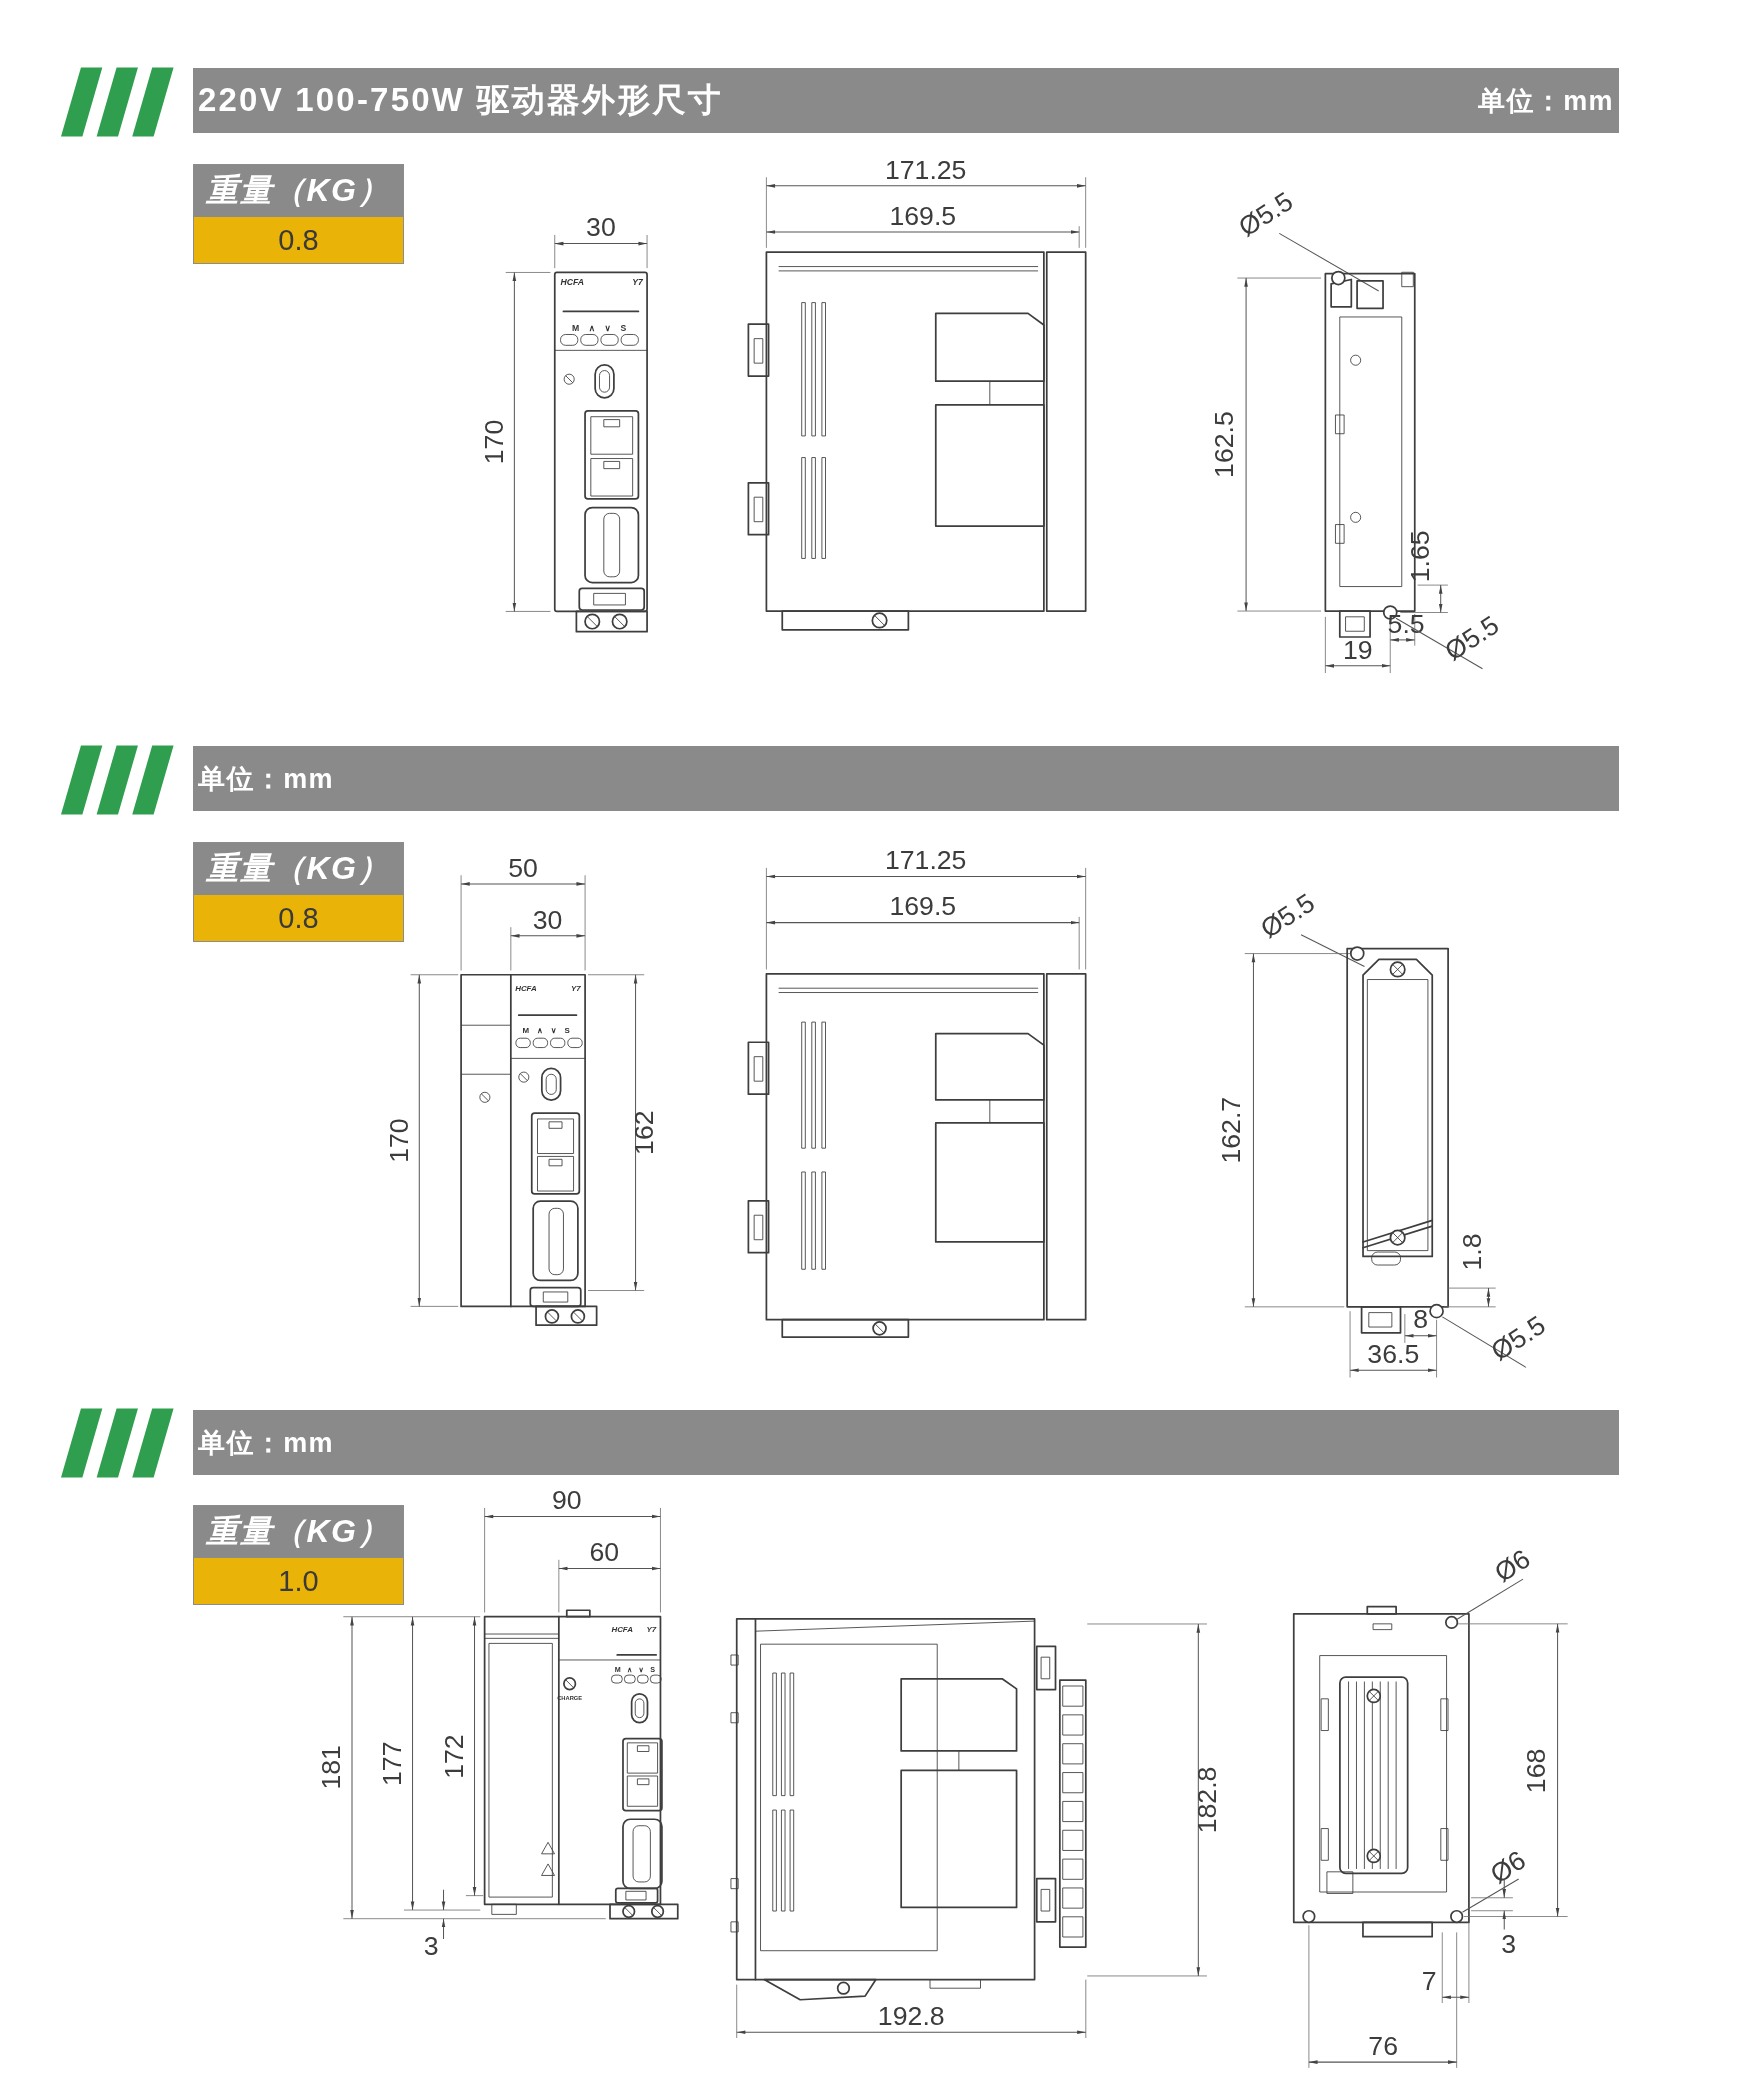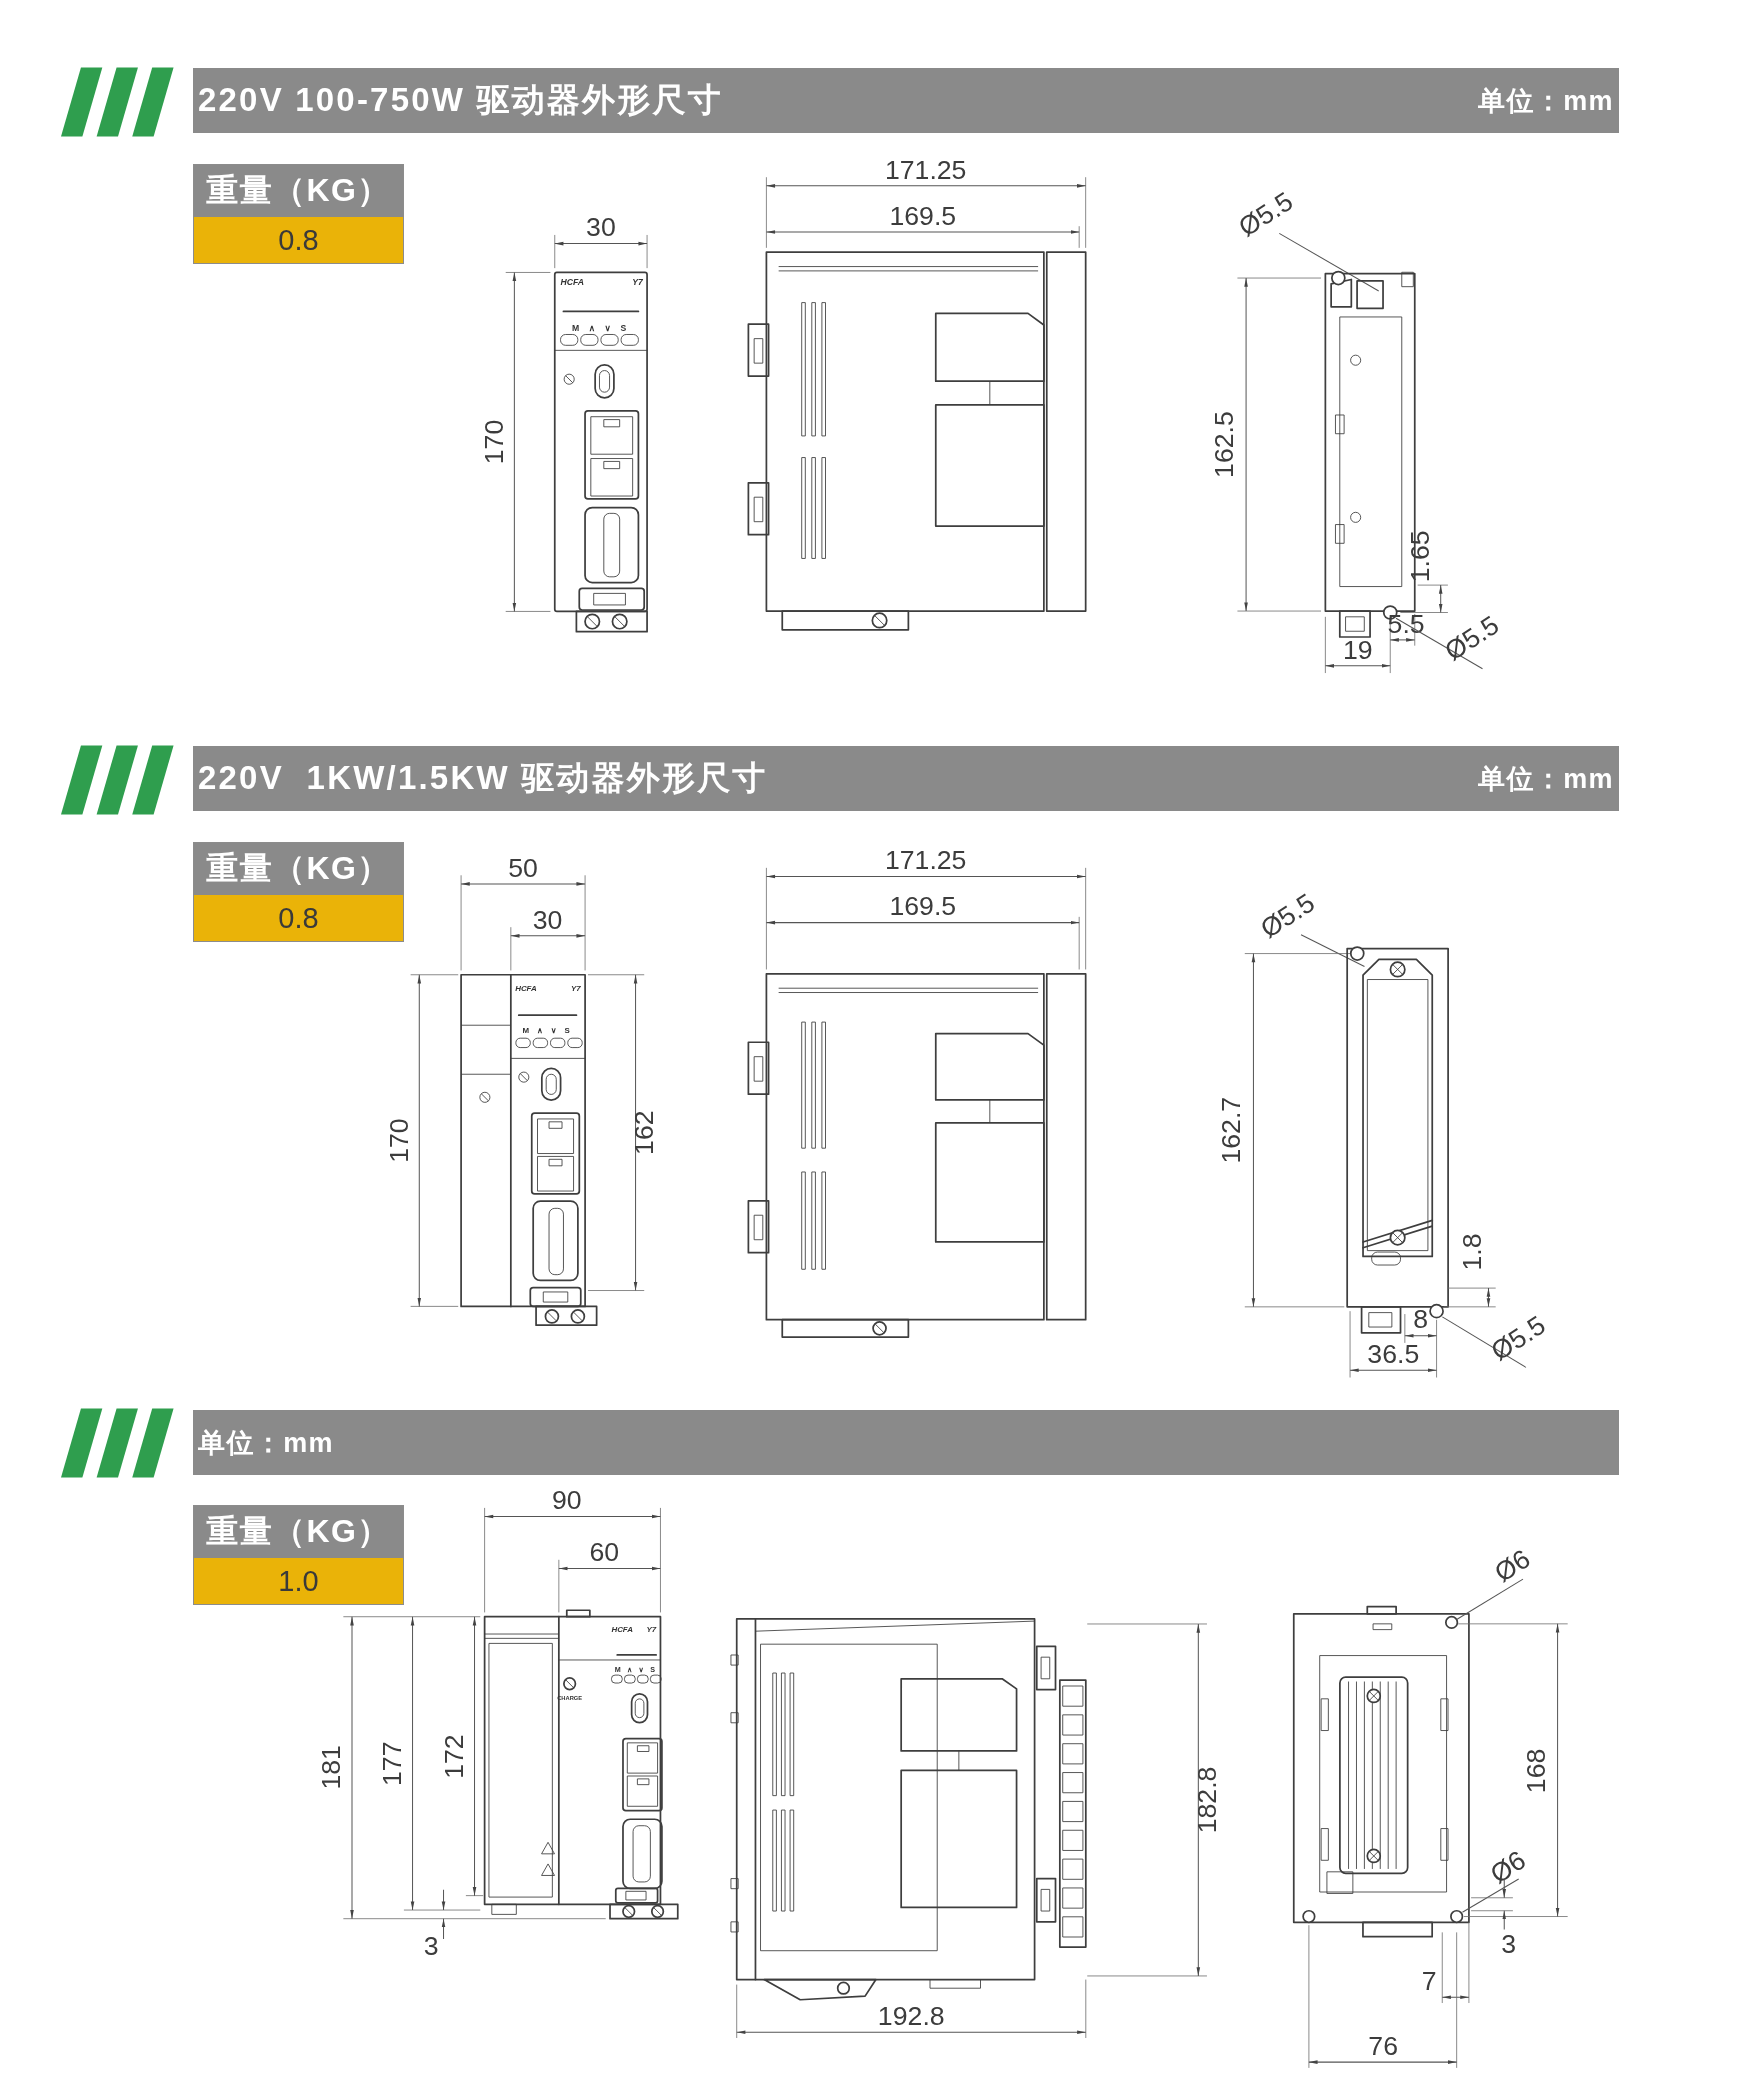--- a/index.html
+++ b/index.html
@@ -6,21 +6,21 @@
   .page{position:relative;width:1754px;height:2097px;background:#fff;
         font-family:"Liberation Sans",sans-serif;overflow:hidden;}
   .logo{position:absolute;left:61px;width:114px;height:70px;}
   .hdr-bar{position:absolute;left:193px;width:1426px;height:65px;background:#8a8a8a;
            color:#fff;display:flex;align-items:center;justify-content:space-between;
            padding:0 5px;box-sizing:border-box;}
   .hdr-title{font-size:33px;font-weight:bold;letter-spacing:2.2px;white-space:pre;}
   .hdr-unit{font-size:27px;font-weight:bold;letter-spacing:1.4px;}
   .wtable{position:absolute;left:193px;width:211px;border:1.4px solid #8c8c8c;box-sizing:border-box;}
   .wh{height:52px;background:#8a8a8a;color:#fff;font-size:32px;font-weight:bold;
-      display:flex;align-items:center;justify-content:center;letter-spacing:1.4px;}
+      display:flex;align-items:center;justify-content:center;letter-spacing:1.4px;font-style:italic;}
   .wv{height:46px;background:#eab308;color:#3a3a3a;font-size:29px;
       display:flex;align-items:center;justify-content:center;}
   svg.draw{position:absolute;overflow:visible;}
   .b{fill:none;stroke:#3e3e3e;stroke-width:2.4;stroke-linejoin:round;stroke-linecap:round;}
   .t{fill:none;stroke:#3e3e3e;stroke-width:1.2;stroke-linejoin:round;}
   .fw{fill:#fff;}
   .ext{stroke:#6b6b6b;stroke-width:1.1;}
   .dim{stroke:#555;stroke-width:1.4;marker-start:url(#as);marker-end:url(#ae);}
   .ld{stroke:#555;stroke-width:1.4;fill:none;}
   .dt{font-family:"Liberation Sans",sans-serif;font-size:37px;fill:#3c3c3c;text-anchor:middle;}
@@ -167,21 +167,20 @@
   </svg>
 </div>
 
 <div>
   <svg class="logo" style="top:745px" viewBox="0 0 160 97">
     <path d="M28,0 h30 L30,97 H0 z" fill="#2f9e4e"></path>
     <path d="M78,0 h30 L80,97 H50 z" fill="#2f9e4e"></path>
     <path d="M128,0 h30 L130,97 H100 z" fill="#2f9e4e"></path>
   </svg>
   <div class="hdr-bar" style="top:746px">
-    <span class="hdr-title">220V  1KW/1.5KW 驱动器外形尺寸</span>
     <span class="hdr-unit">单位：mm</span>
   </div>
   <div class="wtable" style="top:842px">
     <div class="wh">重量（KG）</div>
     <div class="wv">0.8</div>
   </div>
 
   <svg class="draw" style="left:389px;top:829px" width="310" height="577" viewBox="0 0 430 800">
     <line class="ext" x1="100" y1="196" x2="100" y2="64"></line>
     <line class="ext" x1="272" y1="196" x2="272" y2="64"></line>

